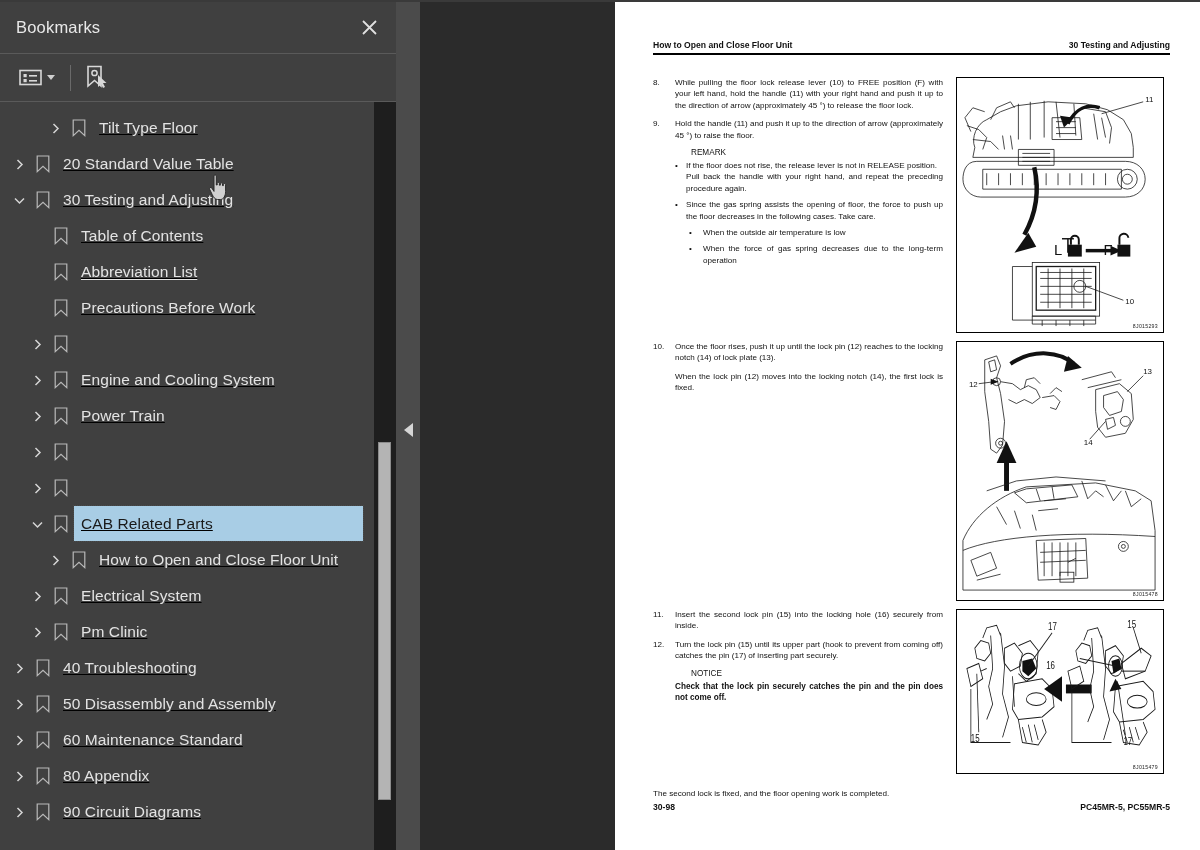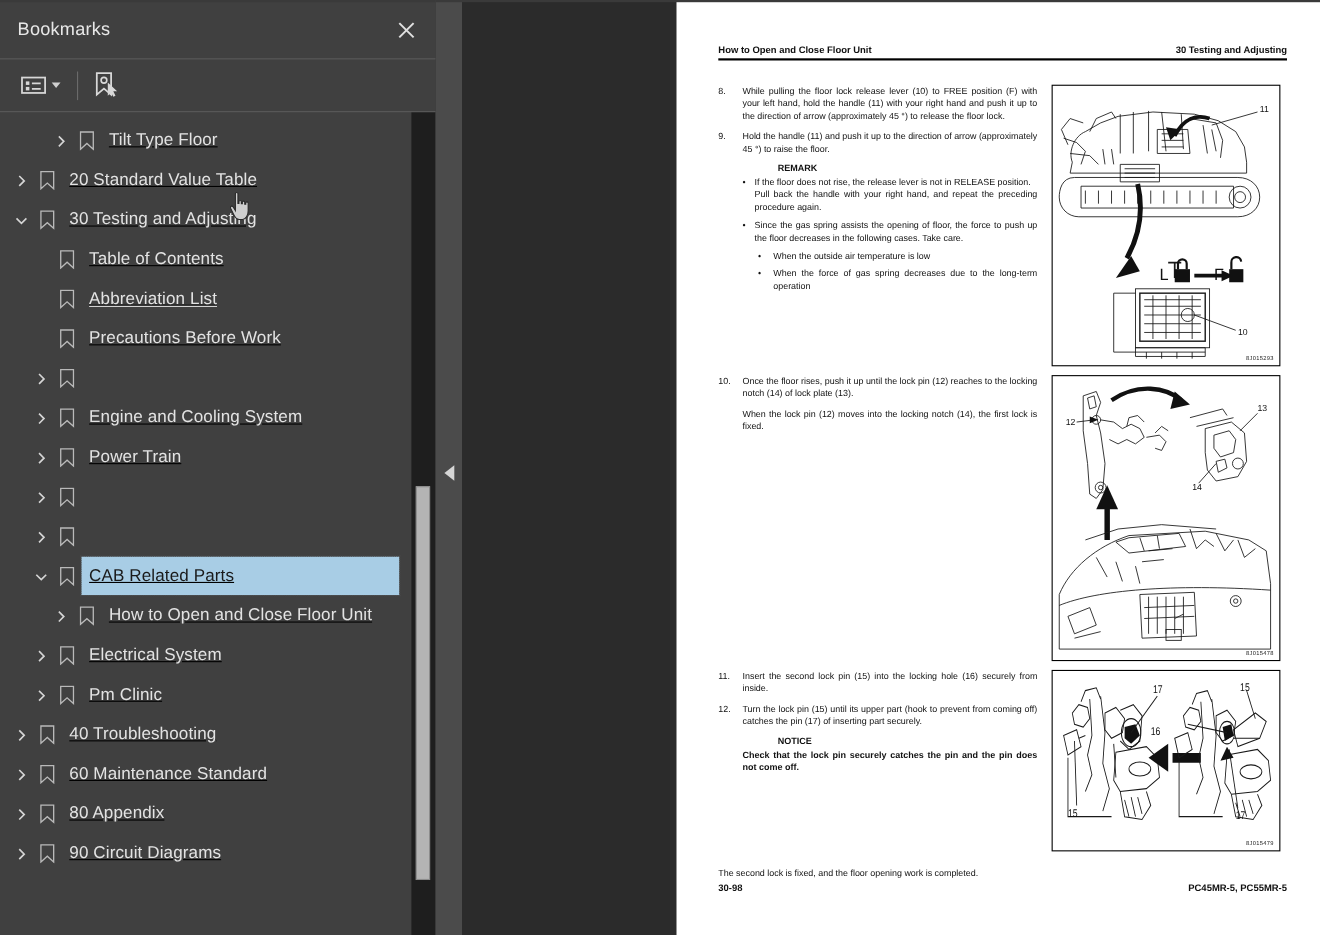--- a/index.html
+++ b/index.html
@@ -169,22 +169,22 @@
   .step-num {
     width: 22px; flex: none;
     font-size: 8.1px; line-height: 11.4px; text-align: left;
     font-weight: normal;
   }
   .step-txt {
     font-size: 8.1px; line-height: 11.4px;
     text-align: justify; flex: 1;
   }
   .hdg {
-    font-size: 8.2px; font-weight: bold;
-    margin: 4px 0 3px 22px;
+    font-size: 8.2px; font-weight: normal;
+    margin: 4px 0 3px 6px;
     padding-left: 32px;
   }
   .bul {
     display: flex; margin-left: 22px; margin-bottom: 5px;
   }
   .bul-dot { width: 11px; flex: none; font-size: 8.1px; line-height: 11.4px; }
   .bul-txt { font-size: 8.1px; line-height: 11.4px; text-align: justify; flex: 1; }
   .bul.sub { margin-left: 36px; }
   .bul.sub .bul-dot { width: 14px; }
   .notice-b { font-size: 8.2px; line-height: 11.4px; font-weight: bold; margin-left: 22px; text-align: justify; }
@@ -447,20 +447,33 @@
               <svg width="13" height="13" viewBox="0 0 13 13">
                 <path d="M4.5 2 L9 6.5 L4.5 11" stroke="#d5d5d5" stroke-width="1.5" fill="none"></path>
               </svg>
             </div>
             <div class="bm-ico">
               <svg width="14" height="18" viewBox="0 0 14 18">
                 <path d="M1.2 1 L12.8 1 L12.8 16.6 L7 11.4 L1.2 16.6 Z" fill="none" stroke="#b9b9b9" stroke-width="1.2"></path>
               </svg>
             </div>
             <div class="node-label">40 Troubleshooting</div>
+          </div>
+          <div class="node lvl0">
+            <div class="twisty">
+              <svg width="13" height="13" viewBox="0 0 13 13">
+                <path d="M4.5 2 L9 6.5 L4.5 11" stroke="#d5d5d5" stroke-width="1.5" fill="none"></path>
+              </svg>
+            </div>
+            <div class="bm-ico">
+              <svg width="14" height="18" viewBox="0 0 14 18">
+                <path d="M1.2 1 L12.8 1 L12.8 16.6 L7 11.4 L1.2 16.6 Z" fill="none" stroke="#b9b9b9" stroke-width="1.2"></path>
+              </svg>
+            </div>
+            <div class="node-label">50 Disassembly and Assembly</div>
           </div>
           <div class="node lvl0">
             <div class="twisty">
               <svg width="13" height="13" viewBox="0 0 13 13">
                 <path d="M4.5 2 L9 6.5 L4.5 11" stroke="#d5d5d5" stroke-width="1.5" fill="none"></path>
               </svg>
             </div>
             <div class="bm-ico">
               <svg width="14" height="18" viewBox="0 0 14 18">
                 <path d="M1.2 1 L12.8 1 L12.8 16.6 L7 11.4 L1.2 16.6 Z" fill="none" stroke="#b9b9b9" stroke-width="1.2"></path>

